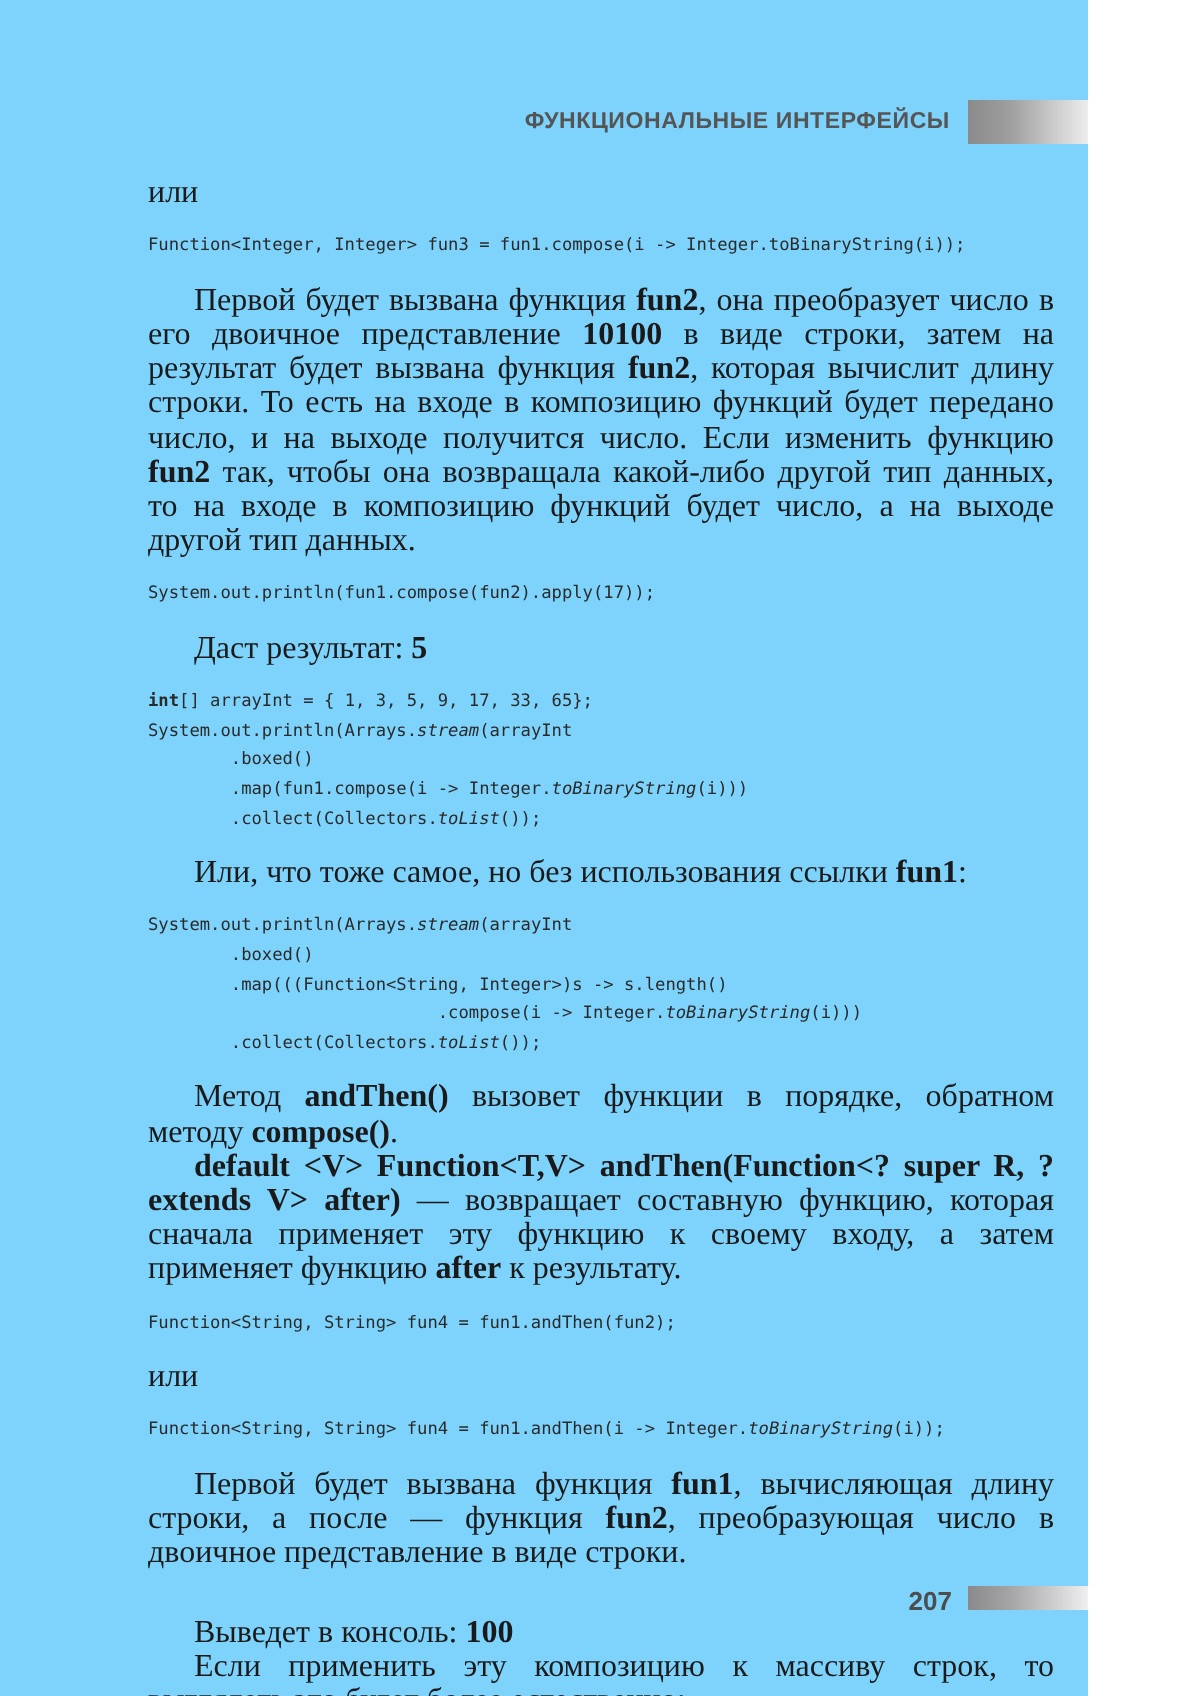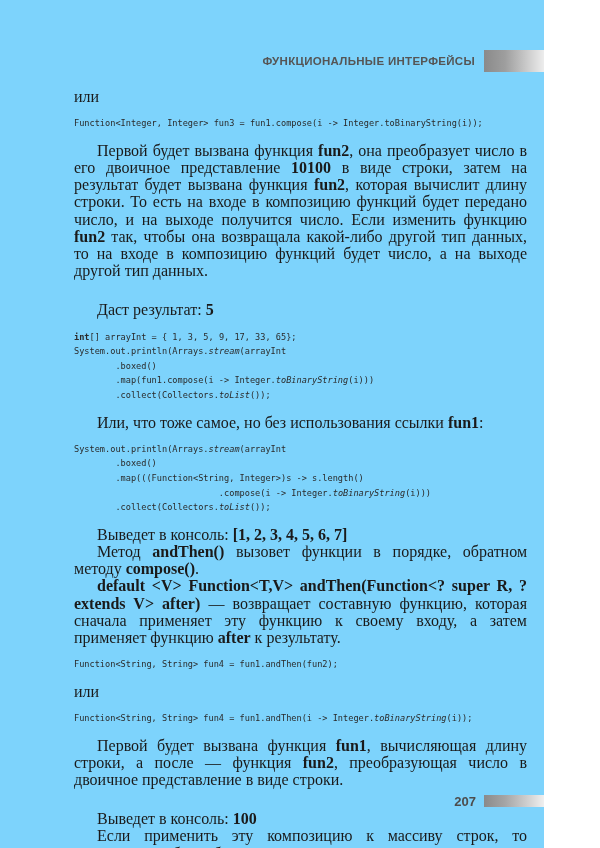--- a/index.html
+++ b/index.html
@@ -87,21 +87,20 @@
   }
 
   
   .folio {
     position: absolute;
     bottom: 39px;
     left: 0;
     right: 0;
     height: 16px;
     display: flex;
-    align-items: center;
     justify-content: flex-end;
   }
   .folio-num {
     font-family: "Liberation Sans", sans-serif;
     font-weight: bold;
     font-size: 13px;
     color: #4d4d4d;
     padding-right: 8px;
   }
   .folio-bar {
@@ -125,20 +124,21 @@
     <p class="body noindent inline-word">или</p>
     <div class="gap-code-before"></div>
 
     <pre class="code"><span>Function&lt;Integer, Integer&gt; fun3 = fun1.compose(i -&gt; Integer.toBinaryString(i));</span></pre>
     <div class="gap-code-after"></div>
 
     <p class="body"><span>Первой будет вызвана функция </span><b>fun2</b><span>, она преобразует число в его двоичное представление </span><b>10100</b><span> в виде строки, затем на результат будет вызвана функция </span><b>fun2</b><span>, которая вычислит длину строки. То есть на входе в композицию функций будет передано число, и на выходе получится число. Если изменить функцию </span><b>fun2</b><span> так, чтобы она возвращала какой-либо другой тип данных, то на входе в композицию функций будет число, а на выходе другой тип данных.</span></p>
 
     <div class="gap-code-before"></div>
 
+    <pre class="code"><span>System.out.println(fun1.compose(fun2).apply(17));</span></pre>
     <div class="gap-code-after"></div>
 
     <p class="body"><span>Даст результат: </span><b>5</b></p>
 
 
     <div class="gap-code-before"></div>
 
     <pre class="code"><b>int</b><span>[] arrayInt = { 1, 3, 5, 9, 17, 33, 65};</span>
 <span>System.out.println(Arrays.</span><i>stream</i><span>(arrayInt</span>
 <span>        .boxed()</span>
@@ -150,21 +150,20 @@
 
     <div class="gap-code-before"></div>
 
     <pre class="code"><span>System.out.println(Arrays.</span><i>stream</i><span>(arrayInt</span>
 <span>        .boxed()</span>
 <span>        .map(((Function&lt;String, Integer&gt;)s -&gt; s.length()</span>
 <span>                            .compose(i -&gt; Integer.</span><i>toBinaryString</i><span>(i)))</span>
 <span>        .collect(Collectors.</span><i>toList</i><span>());</span></pre>
     <div class="gap-code-after"></div>
 
-    <p class="body"><span>Выведет в консоль: </span><b>[1, 2, 3, 4, 5, 6, 7]</b></p>
 
     <p class="body"><span>Метод </span><b>andThen()</b><span> вызовет функции в порядке, обратном методу </span><b>compose()</b><span>.</span></p>
 
     <p class="body"><b>default &lt;V&gt; Function&lt;T,V&gt; andThen(Function&lt;? super R, ? extends V&gt; after)</b><span> — возвращает составную функцию, которая сначала применяет эту функцию к своему входу, а затем применяет функцию </span><b>after</b><span> к результату.</span></p>
 
     <div class="gap-code-before"></div>
 
     <pre class="code"><span>Function&lt;String, String&gt; fun4 = fun1.andThen(fun2);</span></pre>
     <div class="gap-code-after"></div>
 

